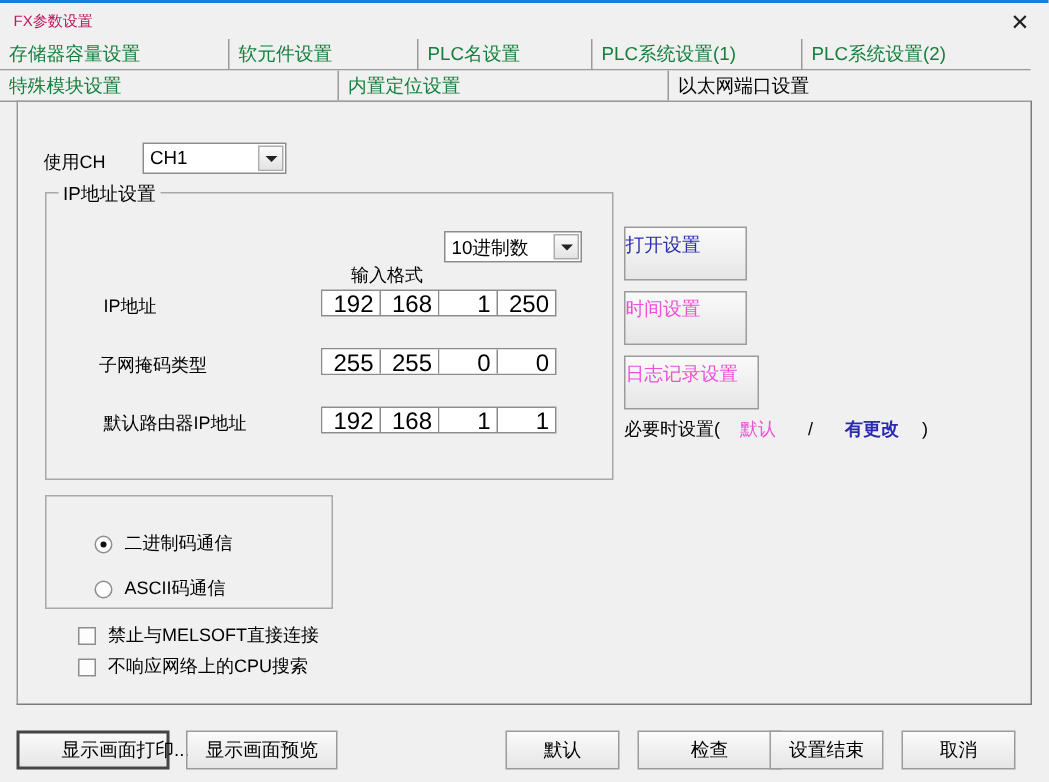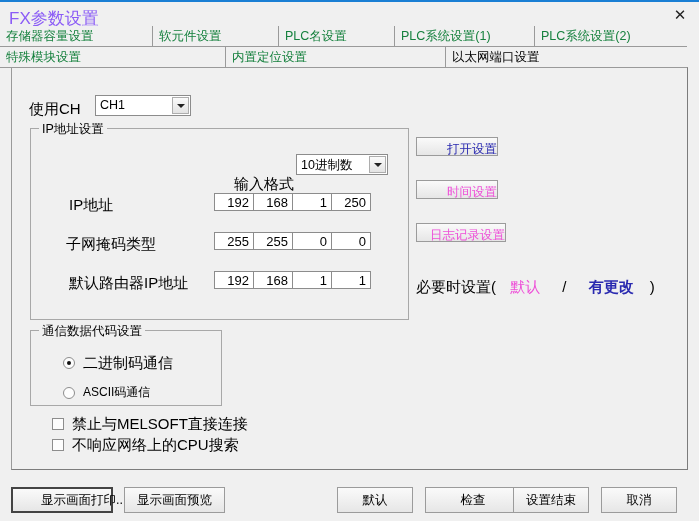--- a/index.html
+++ b/index.html
@@ -23,22 +23,22 @@
     left: 0; top: 0;
     width: 699px;
     height: 26px;
     background: #f0f0f0;
     border-top: 2px solid #1a7fd4;
     box-sizing: border-box;
   }
   #title-text {
     position: absolute;
     left: 9px; top: 5px;
-    font-size: 17px;
-    color: #8b5cf6;
+    font-size: 10px;
+    color: #be185d;
     white-space: nowrap;
   }
   #close-btn {
     position: absolute;
     right: 4px; top: 2px;
     width: 30px; height: 22px;
     line-height: 22px;
     text-align: center;
     font-size: 15px;
     color: #222;
@@ -92,21 +92,21 @@
     background: #f0f0f0;
     border: 1px solid #9a9a9a;
     border-right-color: #7c7c7c;
     border-bottom-color: #7c7c7c;
     box-sizing: border-box;
   }
 
   .lbl {
     position: absolute;
     white-space: nowrap;
-    font-size: 15px;
+    font-size: 12px;
     color: #000;
   }
 
   
   .combo {
     position: absolute;
     height: 21px;
     box-sizing: border-box;
     background: #fff;
     border: 1px solid #8c8c8c;
@@ -158,40 +158,41 @@
     border: 1px solid #8c8c8c;
     background: #fff;
     display: flex;
   }
   .ipfield .oct {
     flex: 1 1 0;
     box-sizing: border-box;
     border-right: 1px solid #8c8c8c;
     text-align: right;
     padding: 1px 4px 0 0;
-    font-size: 13px;
+    font-size: 16px;
     background: #fff;
     overflow: hidden;
     white-space: nowrap;
     cursor: text;
   }
   .ipfield .oct:last-child { border-right: none; }
 
   
   .sidebtn {
     position: absolute;
-    width: 82px; height: 19px;
+    width: 82px; height: 36px;
     box-sizing: border-box;
     background: linear-gradient(#fafafa, #e6e6e6);
     border: 1px solid #9b9b9b;
     font-size: 12.5px;
-    text-align: right;
+    text-align: left;
     line-height: 22px;
     cursor: pointer;
     white-space: nowrap;
+    margin-top: 14px;
   }
   .clr-navy { color: #2a2ab0; }
   .clr-magenta { color: #ee4fd8; }
 
   
   .radio {
     position: absolute;
     width: 12px; height: 12px;
     border-radius: 50%;
     background: #fdfdfd;
@@ -295,21 +296,20 @@
     <div class="lbl" style="left:38px; top:145px;">默认路由器IP地址</div>
     <div class="ipfield" style="left:183px; top:142px; width:157px;">
       <div class="oct">192</div>
       <div class="oct">168</div>
       <div class="oct">1</div>
       <div class="oct">1</div>
     </div>
   </div>
 
   <div class="group" style="left:18px; top:262px; width:192px; height:76px;">
-    <div class="caption">通信数据代码设置</div>
 
     <div class="radio on" style="left:32px; top:26px;"></div>
     <div class="lbl" style="left:52px; top:23px;">二进制码通信</div>
 
     <div class="radio" style="left:32px; top:56px;"></div>
     <div class="lbl" style="left:52px; top:53px; font-size:12px;">ASCII码通信</div>
   </div>
 
   <div class="cbox" style="left:40px; top:350px;"></div>
   <div class="lbl" style="left:60px; top:347px;">禁止与MELSOFT直接连接</div>

